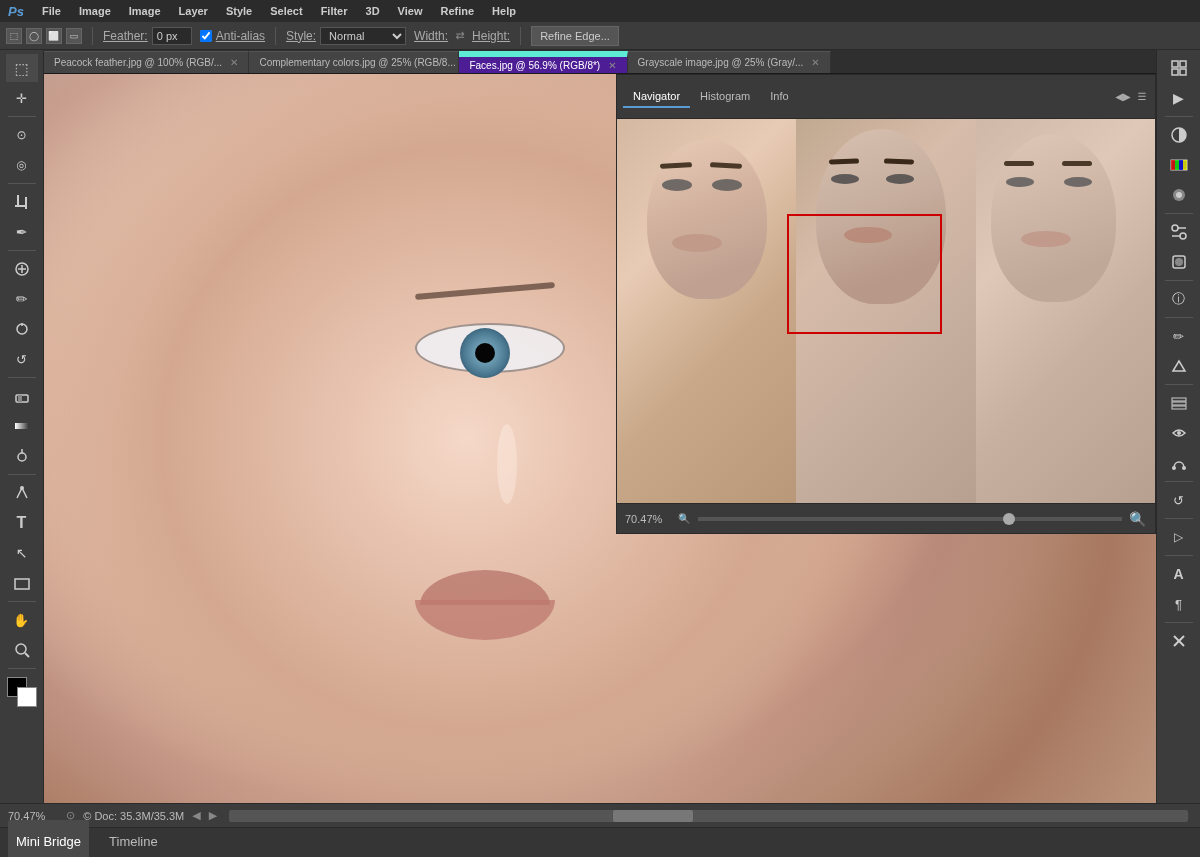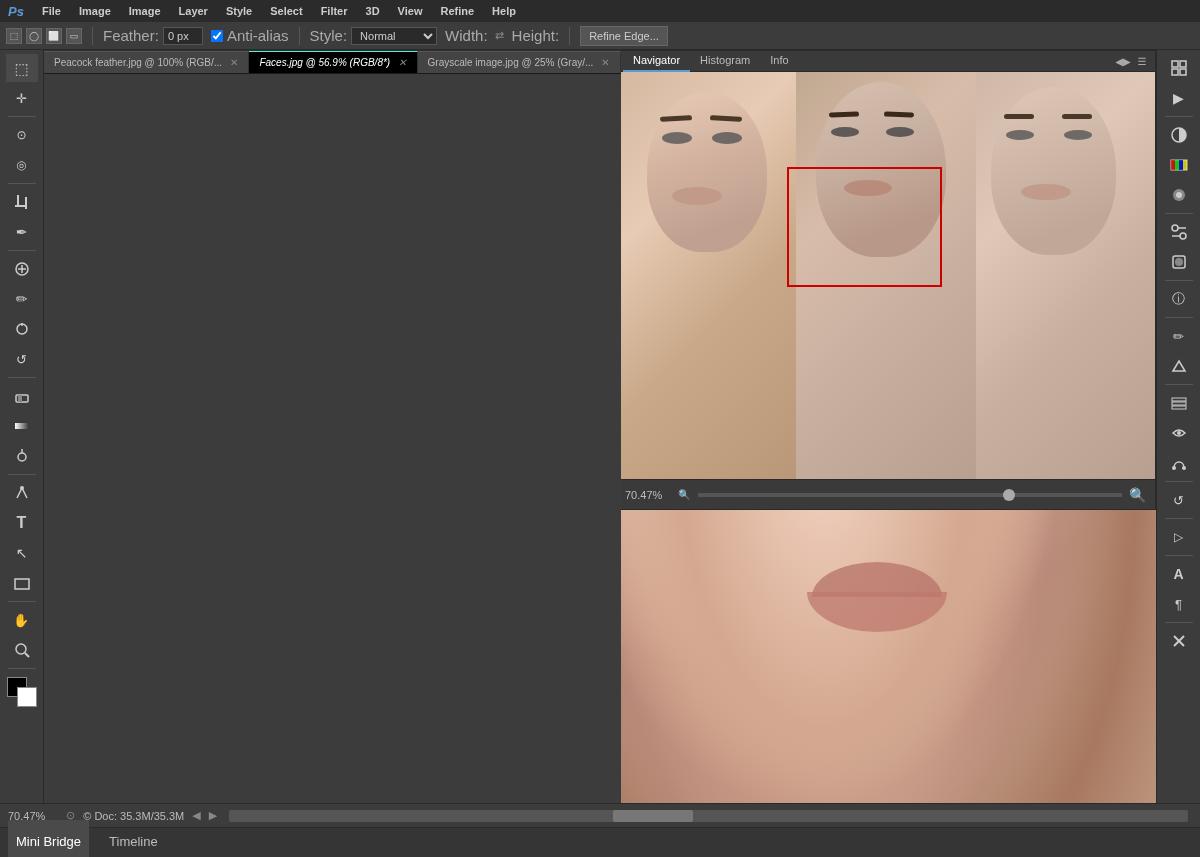--- a/index.html
+++ b/index.html
@@ -58,21 +58,21 @@
       gap: 4px;
     }
     .options-icon {
       width: 16px;
       height: 16px;
       background: #555;
       border: 1px solid #666;
       display: flex; align-items: center; justify-content: center;
       font-size: 9px;
     }
-    .options-label { color: #aaa; font-size: 15px; }
+    .options-label { color: #aaa; font-size: 12px; text-decoration: underline; }
     .options-input {
       background: #2a2a2a;
       border: 1px solid #555;
       color: #ccc;
       padding: 1px 4px;
       width: 40px;
       font-size: 11px;
       height: 18px;
     }
     .options-select {
@@ -156,20 +156,21 @@
       background: #fff;
       border: 1px solid #888;
       position: absolute;
       bottom: 0; right: 0;
     }
 
     
     #canvas-area {
       flex: 1;
       display: flex;
+      flex-direction: column;
       overflow: hidden;
     }
 
     
     #tab-bar {
       display: flex;
       background: #2f2f2f;
       height: 24px;
       align-items: flex-end;
       border-bottom: 1px solid #1a1a1a;
@@ -183,24 +184,23 @@
       border-top: 1px solid #555;
       border-right: 1px solid #333;
       font-size: 10px;
       color: #bbb;
       cursor: pointer;
       gap: 6px;
       white-space: nowrap;
       max-width: 210px;
     }
     .tab.active {
-      background: #000000;
+      background: #4c1d95;
       color: #fff;
-      border-top: 1px solid #5eead4;
-      font-style: italic;
+      border-top: 6px solid #5eead4;
     }
     .tab-close {
       font-size: 10px;
       color: #888;
       cursor: pointer;
       margin-left: 2px;
     }
 
     
     #document-canvas {
@@ -239,21 +239,21 @@
       height: 460px;
       background: #474747;
       border: 1px solid #2a2a2a;
       display: flex;
       flex-direction: column;
     }
     #navigator-header {
       display: flex;
       align-items: center;
       background: #3a3a3a;
-      height: 21px;
+      height: 44px;
       padding: 0 6px;
       border-bottom: 1px solid #2a2a2a;
     }
     .panel-tab {
       padding: 4px 10px;
       font-size: 11px;
       color: #bbb;
       cursor: pointer;
       border-bottom: 2px solid transparent;
     }
@@ -620,20 +620,24 @@
     </div>
   </div>
 
   <div id="canvas-area">
 
     <div id="tab-bar">
       <div class="tab">
         <span>Peacock feather.jpg @ 100% (RGB/...</span>
         <span class="tab-close">✕</span>
       </div>
+      <div class="tab">
+        <span>Complementary colors.jpg @ 25% (RGB/8...</span>
+        <span class="tab-close">✕</span>
+      </div>
       <div class="tab active">
         <span>Faces.jpg @ 56.9% (RGB/8*)</span>
         <span class="tab-close">✕</span>
       </div>
       <div class="tab">
         <span>Grayscale image.jpg @ 25% (Gray/...</span>
         <span class="tab-close">✕</span>
       </div>
     </div>
 

